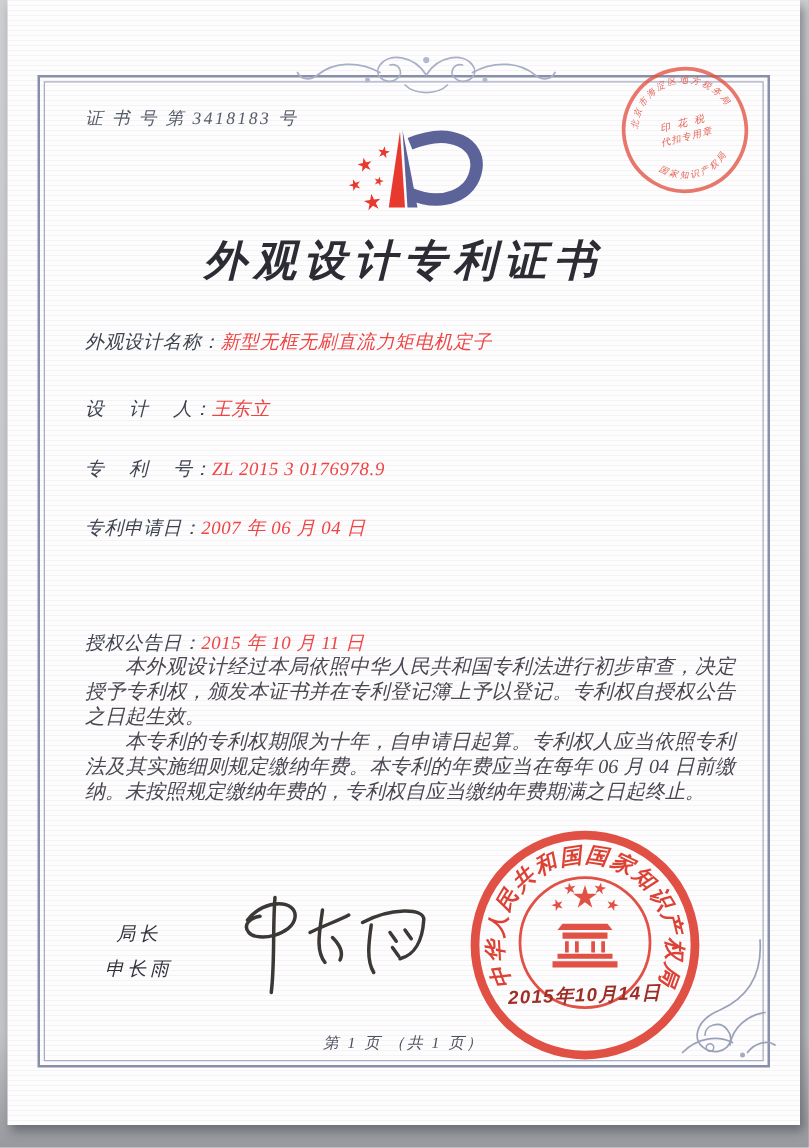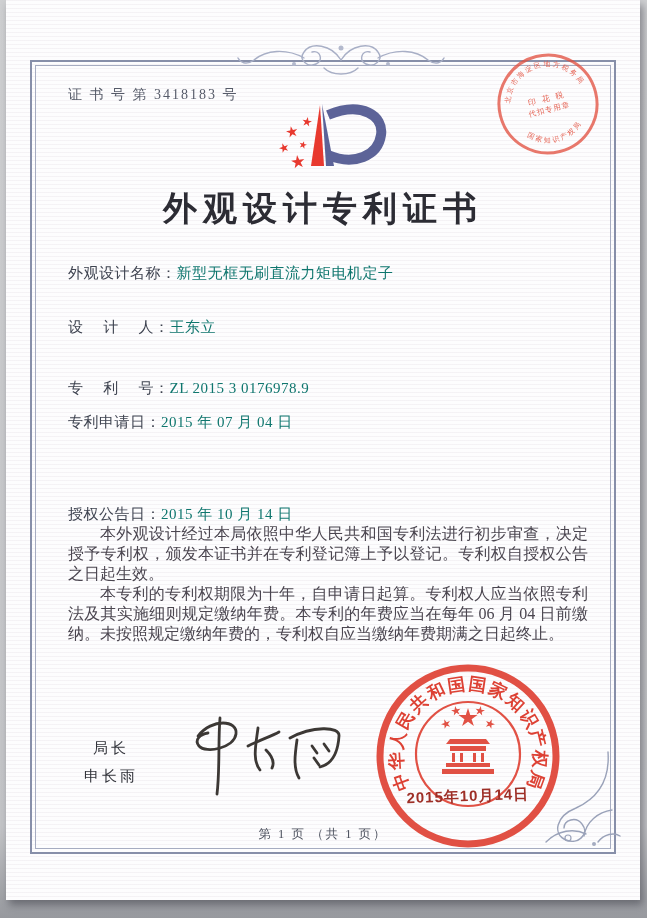--- a/index.html
+++ b/index.html
@@ -1,20 +1,21 @@
 <!DOCTYPE html>
 <html><head>
 <meta charset="utf-8">
 <style>
   * { margin:0; padding:0; box-sizing:border-box; }
   html,body { width:647px; height:918px; overflow:hidden; background:#b9bbbf; }
   .scan {
     position:relative; width:647px; height:918px;
     background:linear-gradient(180deg,#cfd0d2 0%, #c4c5c8 90%, #97999e 100%);
     font-family:"Liberation Serif","DejaVu Serif",serif;
+    font-style:italic;
   }
   .paper {
     position:absolute; left:6px; top:0; width:634px; height:900px;
     background:#fdfdfe;
     box-shadow:3px 5px 8px rgba(40,40,50,.45);
   }
   .paper::before {
     content:""; position:absolute; inset:0; pointer-events:none;
     background:repeating-linear-gradient(180deg,
       rgba(186,166,182,.12) 0px, rgba(186,166,182,.12) 1px,
@@ -29,23 +30,23 @@
     font-size:14px; letter-spacing:2px; color:#565b69;
   }
   .title {
     position:absolute; left:0; top:186px; width:634px; text-align:center;
     font-size:34px; font-weight:600; letter-spacing:6px; color:#2c2c34;
   }
   .logo { position:absolute; left:262px; top:100px; }
   .tax-stamp { position:absolute; left:486px; top:48px; transform:rotate(-14deg); opacity:.9; }
 
   .field { position:absolute; left:62px; font-size:15px; color:#3e4350; letter-spacing:.5px; white-space:nowrap; }
-  .f0 { top:264px; } .f1 { top:318px; } .f2 { top:379px; }
+  .f0 { top:264px; } .f1 { top:318px; } .f2 { top:366px; }
   .f3 { top:413px; } .f4 { top:459px; } .f5 { top:505px; }
-  .field .val { color:#0f766e; }
+  .field .val { color:#ef4444; }
 
   .body-text {
     position:absolute; left:62px; top:524px; width:520px;
     font-size:16px; line-height:20px; color:#4b4650; text-align:justify;
   }
   .body-text p { text-indent:2em; margin:0; }
 
   .director {
     position:absolute; left:78px; top:734px;
     font-family:"Liberation Sans","DejaVu Sans",sans-serif;
@@ -139,24 +140,24 @@
     <div class="field f0">
       <span class="lbl">外观设计名称：</span><span class="val">新型无框无刷直流力矩电机定子</span>
     </div>
     <div class="field f1">
       <span class="lbl">设　 计　 人：</span><span class="val">王东立</span>
     </div>
     <div class="field f2">
       <span class="lbl">专　 利　 号：</span><span class="val">ZL 2015 3 0176978.9</span>
     </div>
     <div class="field f3">
-      <span class="lbl">专利申请日：</span><span class="val">2015 年 07 月 04 日</span>
+      <span class="lbl">专利申请日：</span><span class="val">2007 年 06 月 04 日</span>
     </div>
     <div class="field f5">
-      <span class="lbl">授权公告日：</span><span class="val">2015 年 10 月 14 日</span>
+      <span class="lbl">授权公告日：</span><span class="val">2015 年 10 月 11 日</span>
     </div>
 
     <div class="body-text">
       <p>本外观设计经过本局依照中华人民共和国专利法进行初步审查，决定授予专利权，颁发本证书并在专利登记簿上予以登记。专利权自授权公告之日起生效。</p>
       <p>本专利的专利权期限为十年，自申请日起算。专利权人应当依照专利法及其实施细则规定缴纳年费。本专利的年费应当在每年 06 月 04 日前缴纳。未按照规定缴纳年费的，专利权自应当缴纳年费期满之日起终止。</p>
     </div>
 
     <div class="director">
       <div>局长</div>
       <div>申长雨</div>

